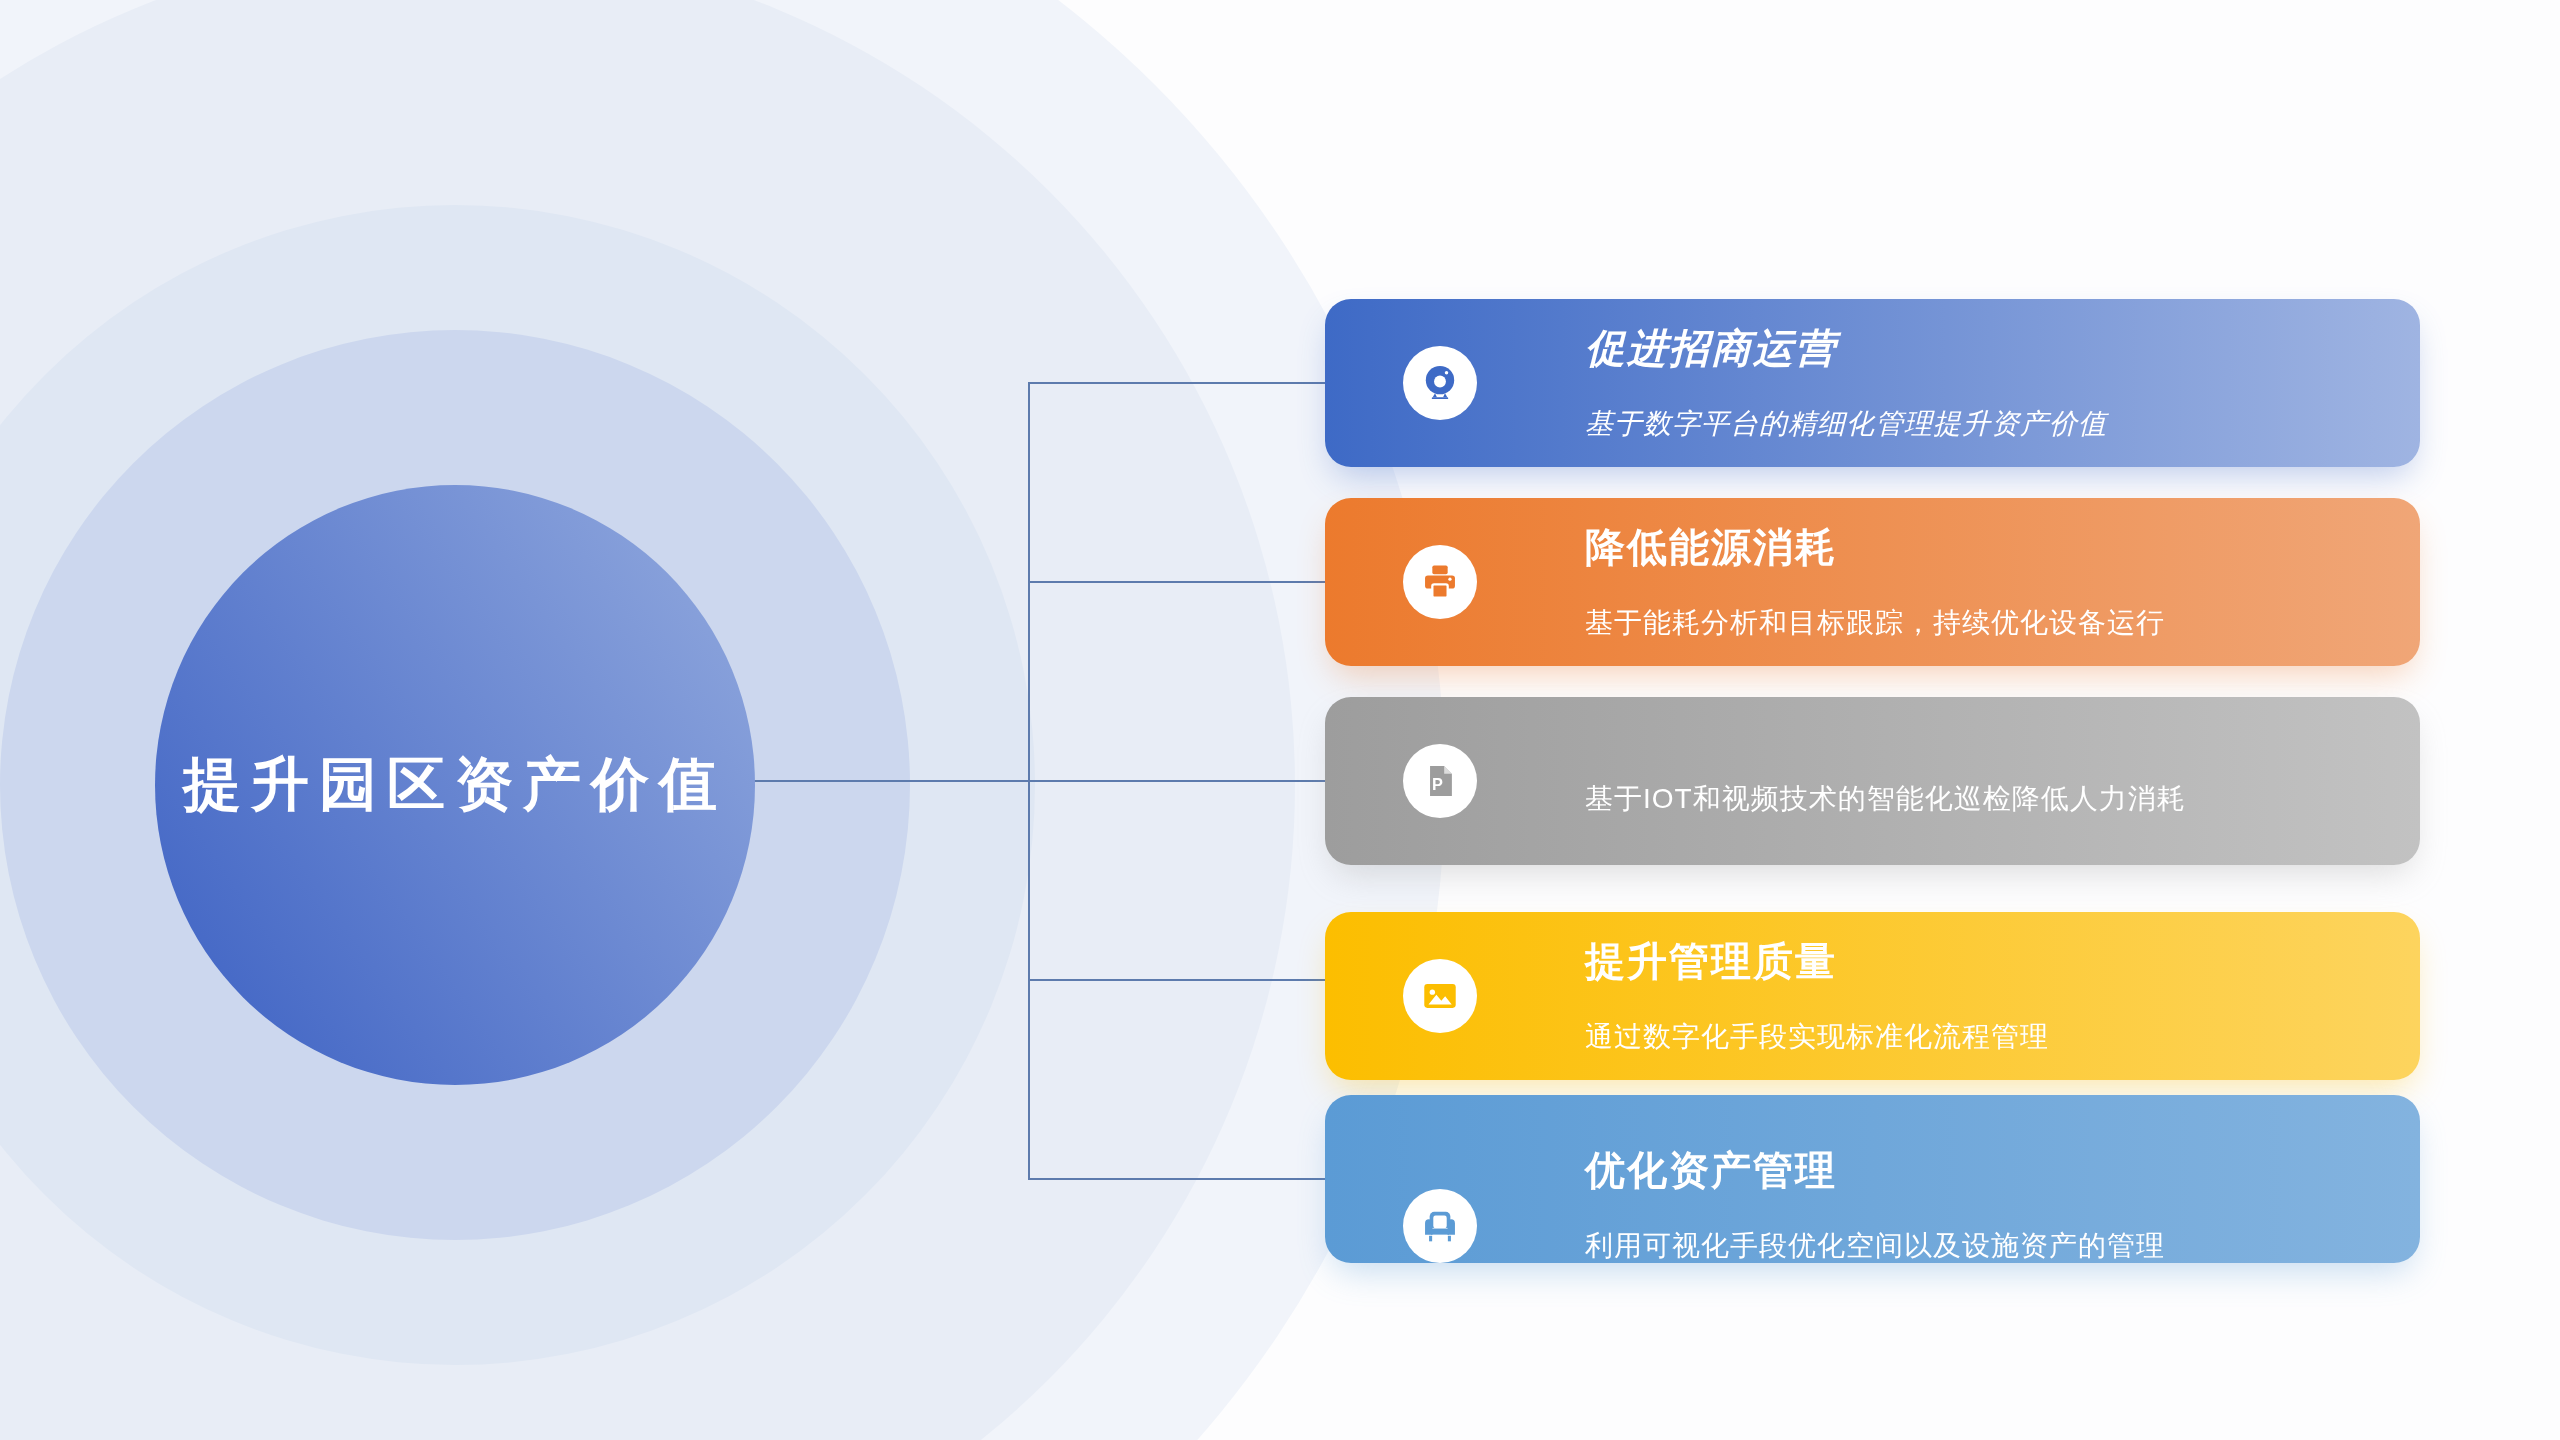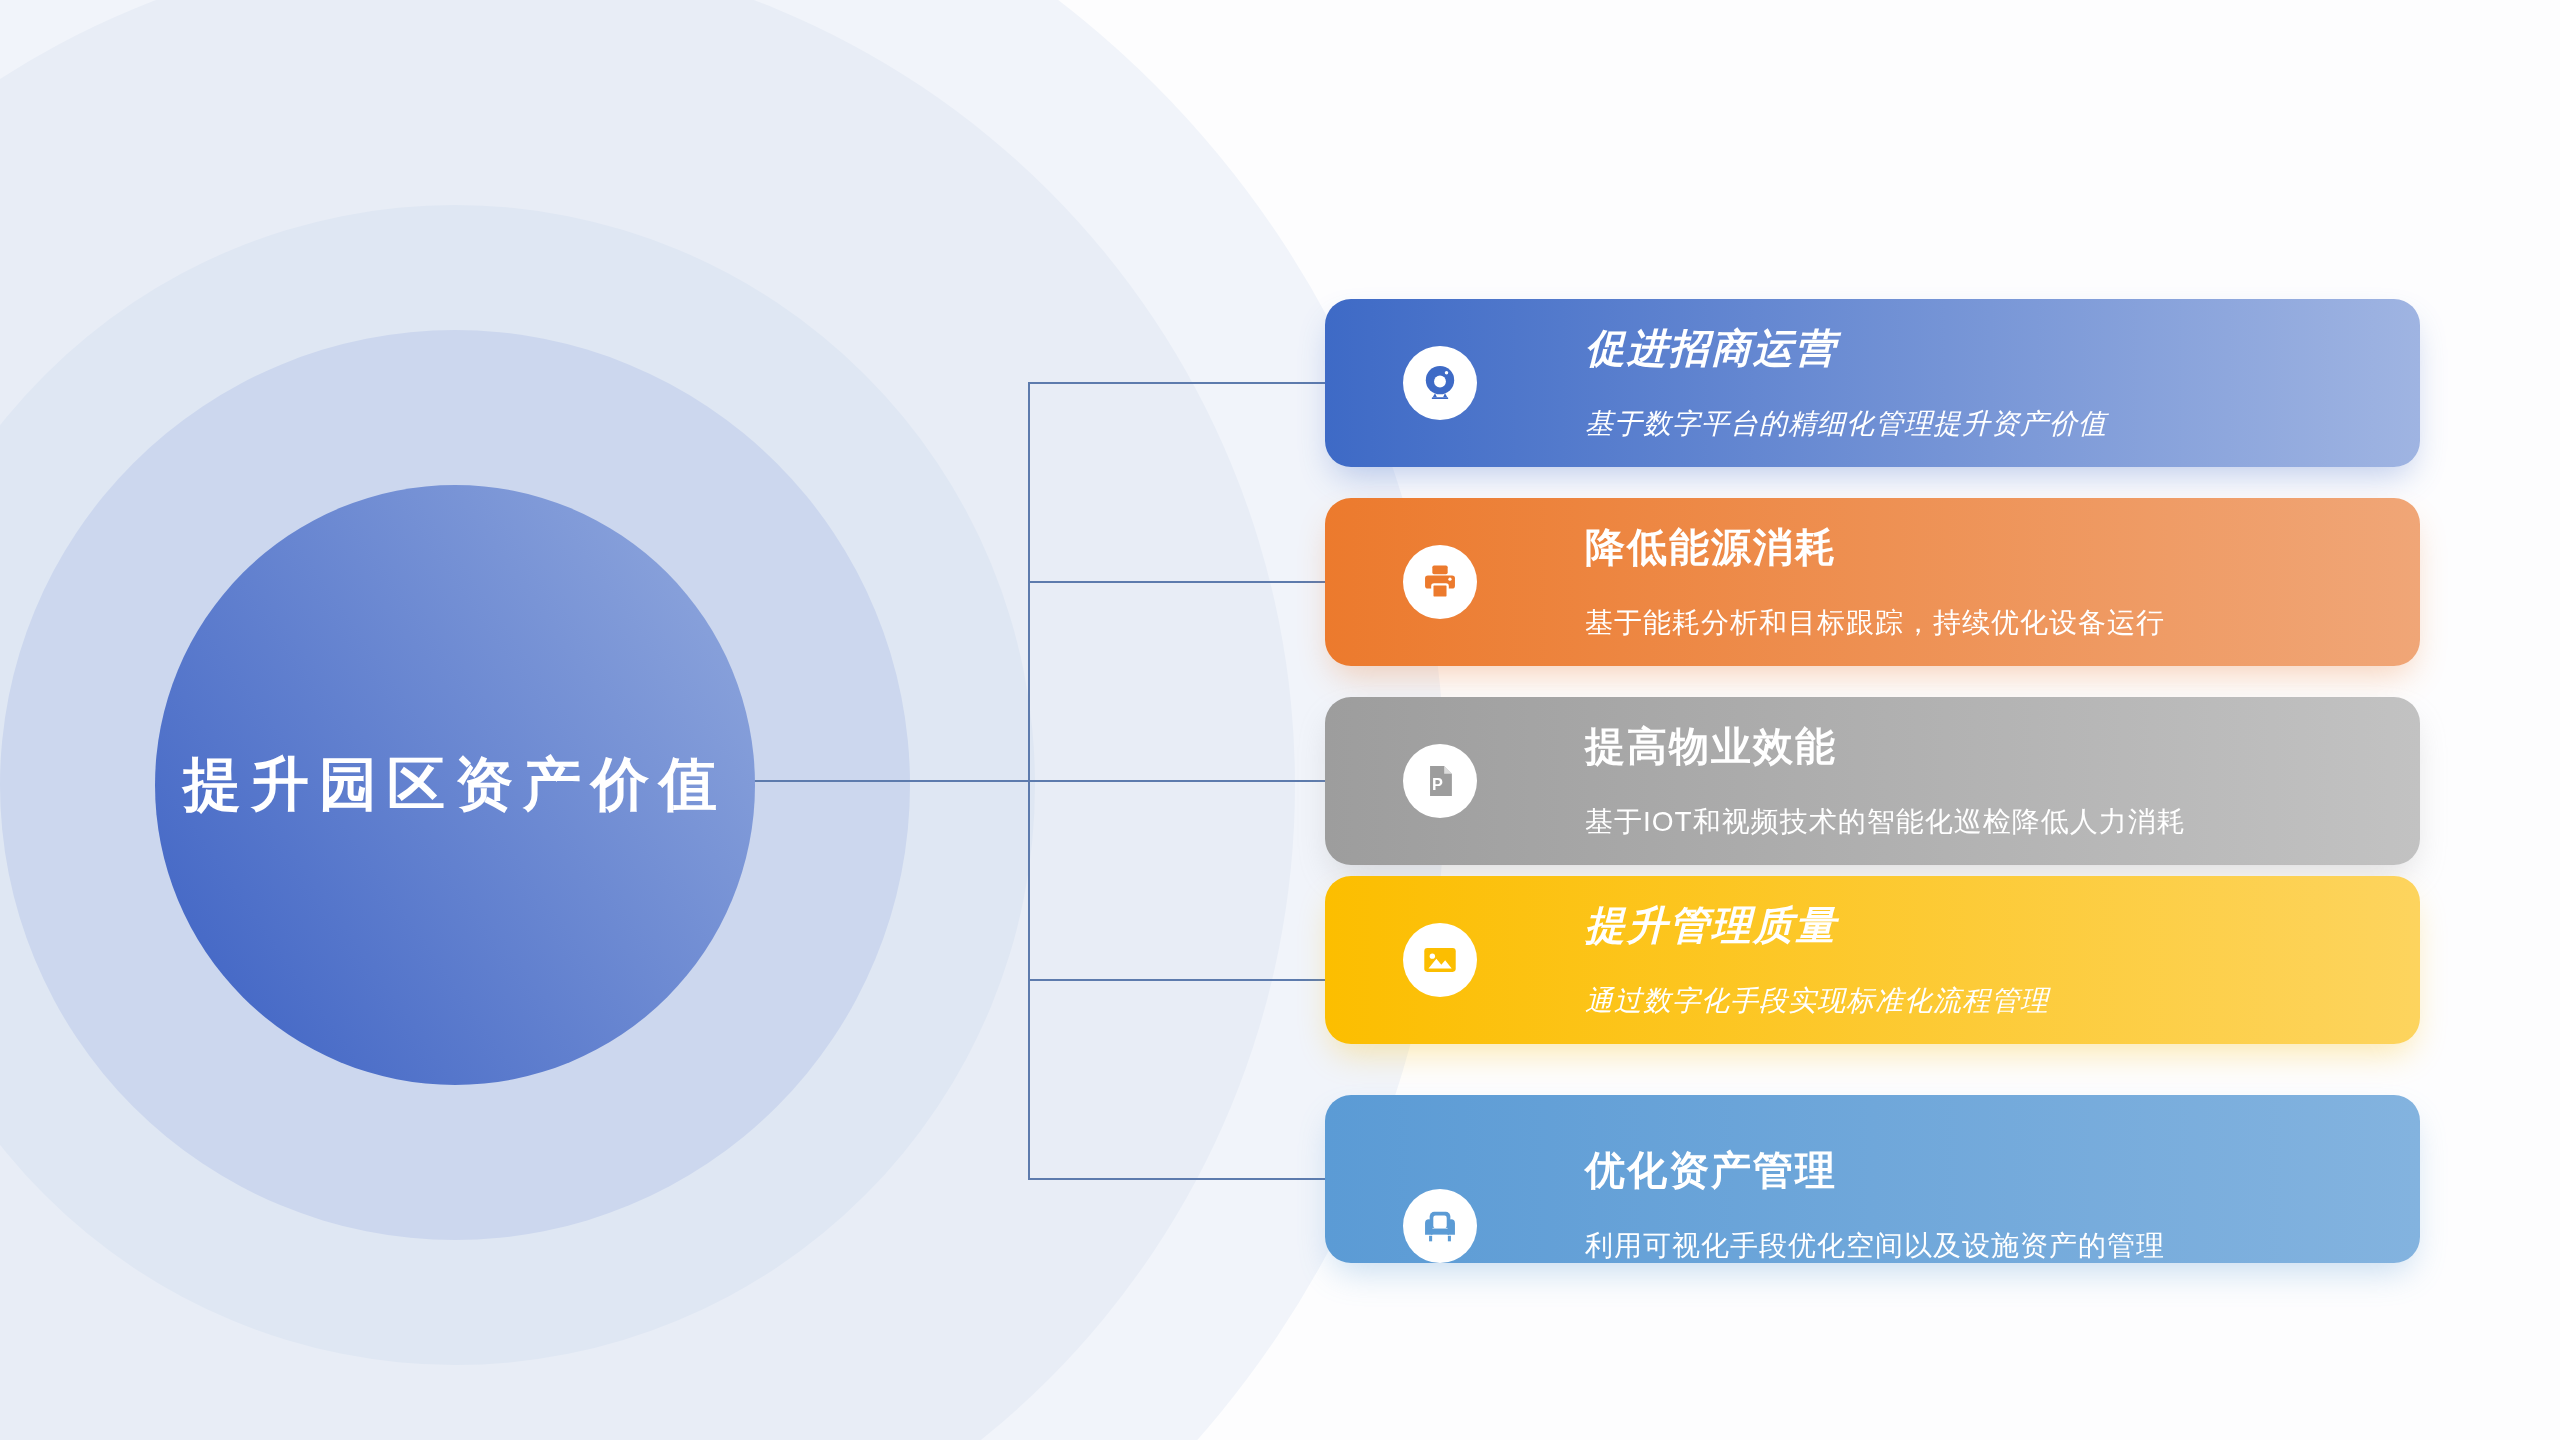--- a/index.html
+++ b/index.html
@@ -38,21 +38,21 @@
   }
 
   
   .card{
     position:absolute;left:1325px;width:1095px;height:168px;border-radius:26px;
     display:flex;align-items:center;color:#fff;
   }
   .card1{top:299px;}
   .card2{top:498px;}
   .card3{top:697px;}
-  .card4{top:876px;font-style:italic;}
+  .card4{top:912px;}
   .card5{top:1095px;align-items:flex-end;}
   .icon-badge{
     width:74px;height:74px;border-radius:50%;background:#ffffff;flex:0 0 auto;
     margin-left:78px;display:flex;align-items:center;justify-content:center;
   }
   .icon-glyph{width:46px;height:46px;display:block;}
   .card-text{margin-left:108px;display:flex;flex-direction:column;}
   .card-title{font-size:40px;font-weight:bold;line-height:1.15;letter-spacing:2px;}
   .card-desc{font-size:28px;line-height:1.2;margin-top:36px;letter-spacing:1px;}
 </style>
@@ -112,21 +112,20 @@
 
   <div class="card card3" style="background: linear-gradient(90deg, rgb(157, 157, 157) 0%, rgb(194, 194, 194) 100%); box-shadow: rgba(157, 157, 157, 0.333) 0px 16px 34px -8px;">
     <div class="icon-badge">
       <svg class="icon-glyph" viewBox="0 0 24 24" style="color: rgb(157, 157, 157);">
         <path d="M6.8 4.2 h7.4 l4 4 v11.6 h-11.4 z" fill="currentColor"></path>
         <path d="M14.2 4.2 v4 h4 z" fill="#ffffff" opacity="0.65"></path>
         <text x="10.6" y="16.6" font-size="8.5" font-weight="bold" fill="#ffffff" font-family="Liberation Sans, sans-serif" text-anchor="middle">P</text>
       </svg>
     </div>
     <div class="card-text">
-      <div class="card-title">提高物业效能</div>
       <div class="card-desc">基于IOT和视频技术的智能化巡检降低人力消耗</div>
     </div>
   </div>
 
   <div class="card card4" style="background: linear-gradient(90deg, rgb(252, 190, 0) 0%, rgb(253, 212, 94) 100%); box-shadow: rgba(252, 190, 0, 0.333) 0px 16px 34px -8px;">
     <div class="icon-badge">
       <svg class="icon-glyph" viewBox="0 0 24 24" style="color: rgb(252, 190, 0);">
         <rect x="3.8" y="5.8" width="16.4" height="12.4" rx="1.6" fill="currentColor"></rect>
         <circle cx="8" cy="10" r="1.4" fill="#ffffff"></circle>
         <path d="M6 16.4 L10.1 11.4 L12.7 14.5 L14.7 12.1 L18.1 16.4 Z" fill="#ffffff"></path>

